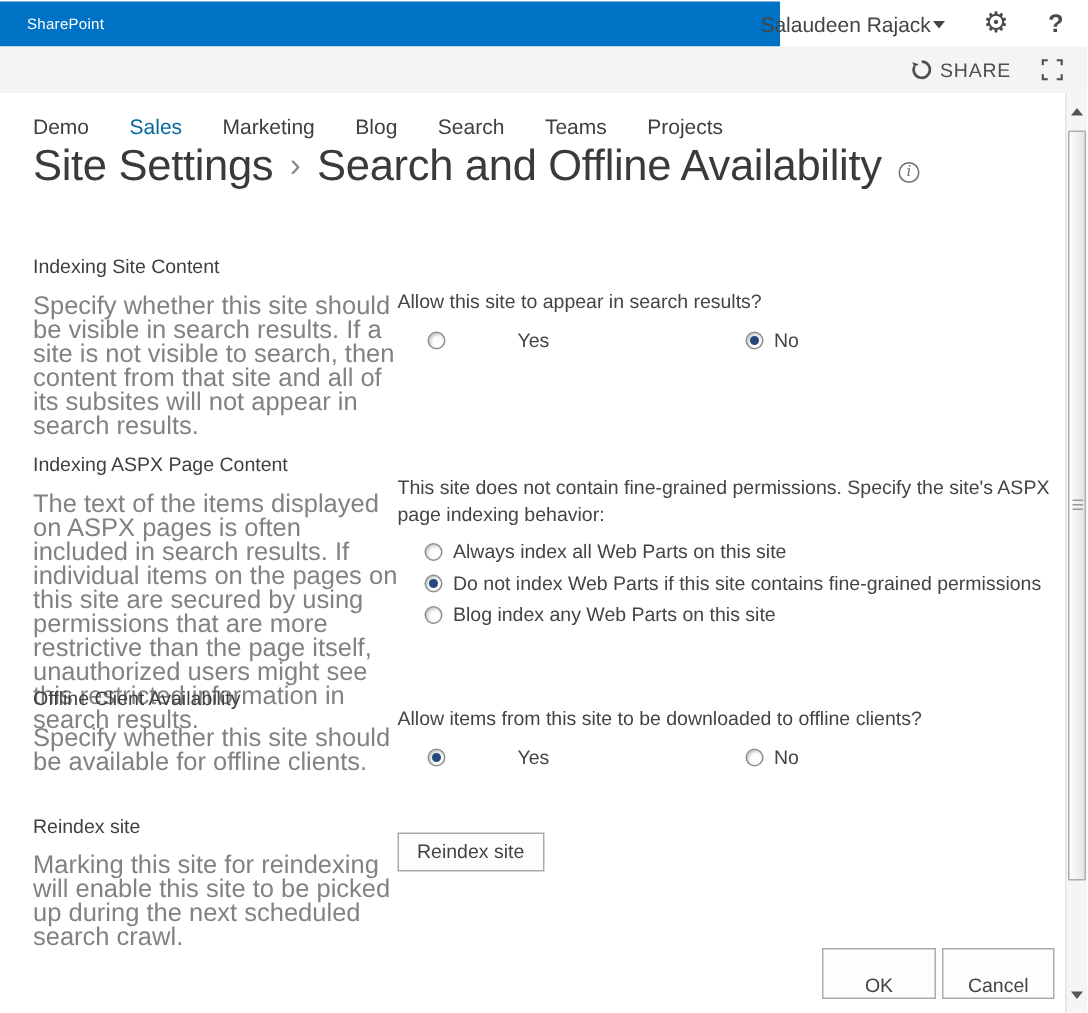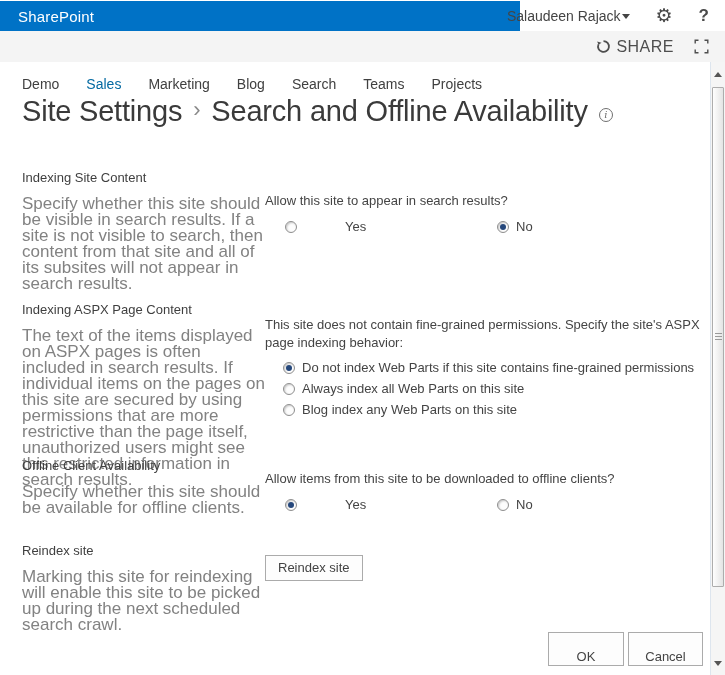--- a/index.html
+++ b/index.html
@@ -9,37 +9,37 @@
     background:#fff; font-family:"Liberation Sans", sans-serif; color:#444;
     font-size:13px;
   }
 
   
   .suite-row { position:absolute; top:0; left:0; width:725px; height:31px; background:#fff; }
   .suite-bar {
     position:absolute; top:1px; left:0; width:520px; height:30px;
     background:#0072C6; display:flex; align-items:center;
   }
-  .suite-brand { color:#fff; font-size:15px; margin-left:18px; letter-spacing:.2px; cursor:pointer; }
+  .suite-brand { color:#fff; font-size:10px; margin-left:18px; letter-spacing:.2px; cursor:pointer; }
   .suite-right {
     position:absolute; top:0; right:16px; height:31px;
     display:flex; align-items:center; gap:0;
   }
   .user-menu { display:flex; align-items:center; gap:1px; color:#444; font-size:14px; cursor:pointer;text-align:center; }
   .caret-down { width:0; height:0; border-left:4px solid transparent; border-right:4px solid transparent; border-top:5px solid #444; margin-top:2px; }
   .gear { font-family:"DejaVu Sans", sans-serif; font-size:19px; color:#4a4a4a; margin-left:26px; cursor:pointer; line-height:1; }
   .help { font-size:17px; color:#4a4a4a; font-weight:600; margin-left:26px; cursor:pointer; }
 
   
   .ribbon-row {
     position:absolute; top:31px; left:0; width:725px; height:31px; background:#f4f4f4;
     display:flex; align-items:center; justify-content:flex-end;
   }
   .share-group { display:flex; align-items:center; gap:5px; cursor:pointer; margin-right:20px; }
-  .share-label { font-size:16px; color:#4e4e4e; letter-spacing:.5px; }
+  .share-label { font-size:13px; color:#4e4e4e; letter-spacing:.5px; }
   .focus-btn { margin-right:16px; cursor:pointer; display:flex; align-items:center; }
 
   
   .content { position:absolute; top:62px; left:0; width:725px; height:613px; background:#fff; }
 
   .topnav { position:absolute; top:14px; left:22px; display:flex; gap:27px; font-size:14px; }
   .navlink { color:#404040; cursor:pointer; white-space:nowrap; }
   .navlink.active { color:#0369a1; }
 
   .page-title {
@@ -191,26 +191,26 @@
 
     <div class="section sec-2">
       <div class="sec-left">
         <div class="sec-heading">Indexing ASPX Page Content</div>
         <div class="sec-desc">The text of the items displayed on ASPX pages is often included in search results. If individual items on the pages on this site are secured by using permissions that are more restrictive than the page itself, unauthorized users might see this restricted information in search results.</div>
       </div>
       <div class="sec-right">
         <div class="question">This site does not contain fine-grained permissions. Specify the site's ASPX page indexing behavior:</div>
         <div class="radio-stack">
           <label class="radio-opt">
+            <span class="radio"></span>
+            <span>Always index all Web Parts on this site</span>
+          </label>
+          <label class="radio-opt">
             <span class="radio checked"></span>
             <span>Do not index Web Parts if this site contains fine-grained permissions</span>
-          </label>
-          <label class="radio-opt">
-            <span class="radio"></span>
-            <span>Always index all Web Parts on this site</span>
           </label>
           <label class="radio-opt">
             <span class="radio"></span>
             <span>Blog index any Web Parts on this site</span>
           </label>
         </div>
       </div>
     </div>
 
     <div class="section sec-3">

